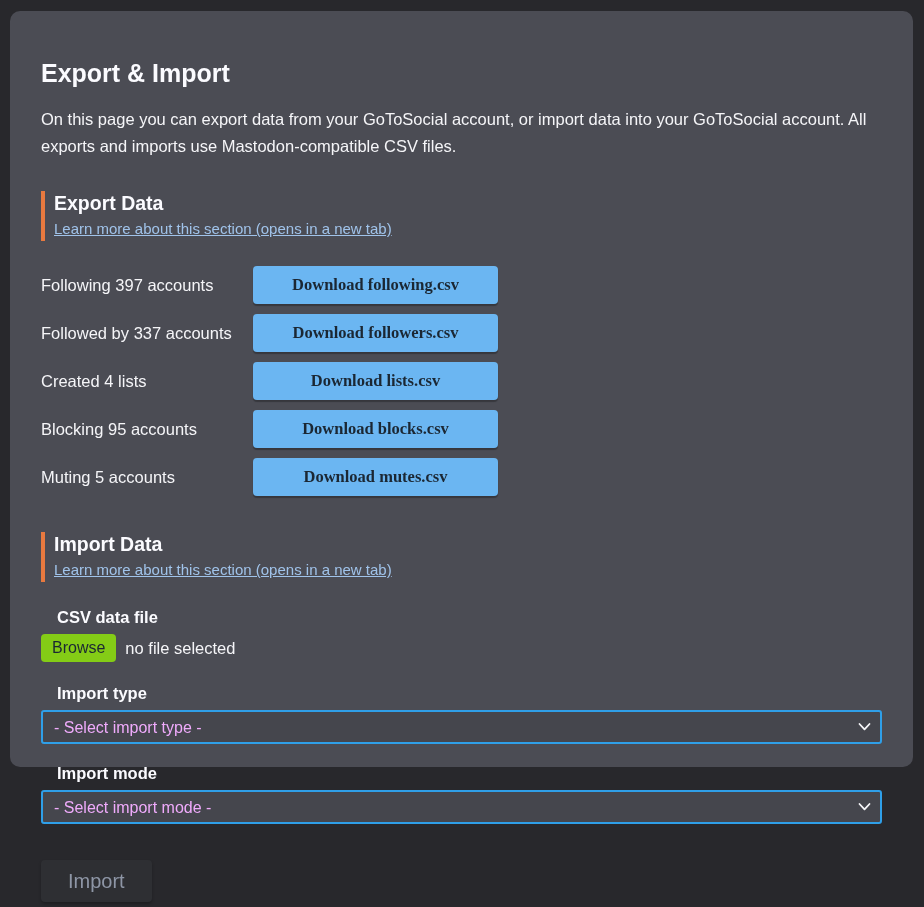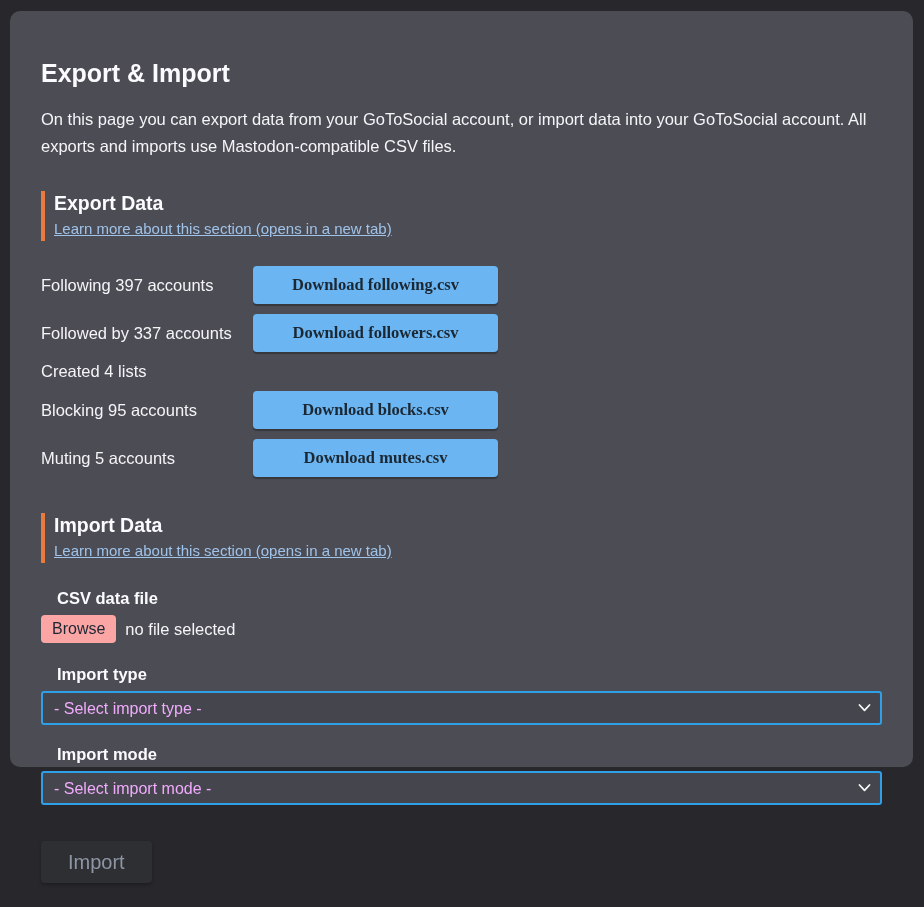--- a/index.html
+++ b/index.html
@@ -92,21 +92,21 @@
     color: #fbfbff;
     margin: 0 0 7px 16px;
   }
 
   .file-row {
     display: flex;
     align-items: center;
     margin-bottom: 22px;
   }
   .browse-btn {
-    background: #fca5a5;
+    background: #84cc16;
     color: #1b2733;
     font-family: inherit;
     font-size: 16px;
     height: 28px;
     padding: 0 11px;
     border: none;
     border-radius: 4px;
     cursor: pointer;
   }
   .file-status {
@@ -177,20 +177,21 @@
     <div class="export-row">
       <span class="export-row-label">Following 397 accounts</span>
       <button class="download-btn">Download following.csv</button>
     </div>
     <div class="export-row">
       <span class="export-row-label">Followed by 337 accounts</span>
       <button class="download-btn">Download followers.csv</button>
     </div>
     <div class="export-row">
       <span class="export-row-label">Created 4 lists</span>
+      <button class="download-btn">Download lists.csv</button>
     </div>
     <div class="export-row">
       <span class="export-row-label">Blocking 95 accounts</span>
       <button class="download-btn">Download blocks.csv</button>
     </div>
     <div class="export-row">
       <span class="export-row-label">Muting 5 accounts</span>
       <button class="download-btn">Download mutes.csv</button>
     </div>
   </div>

